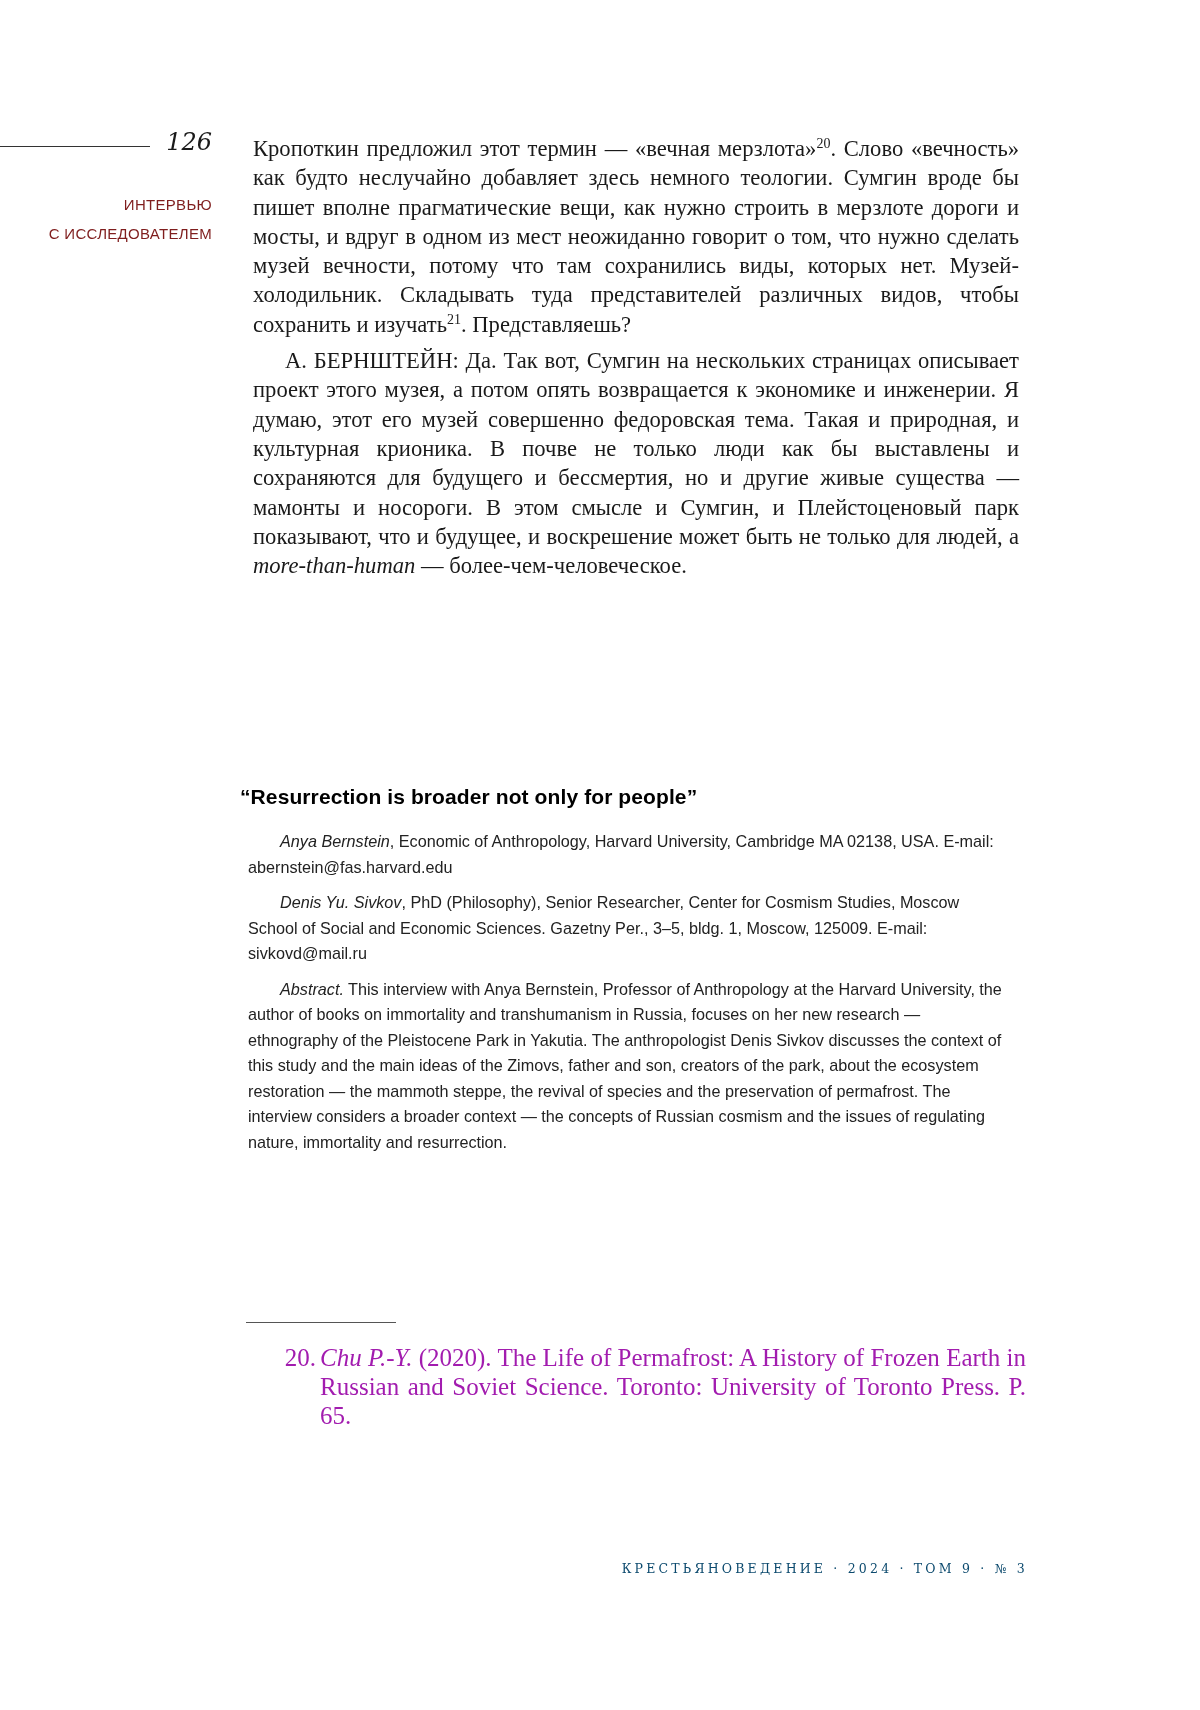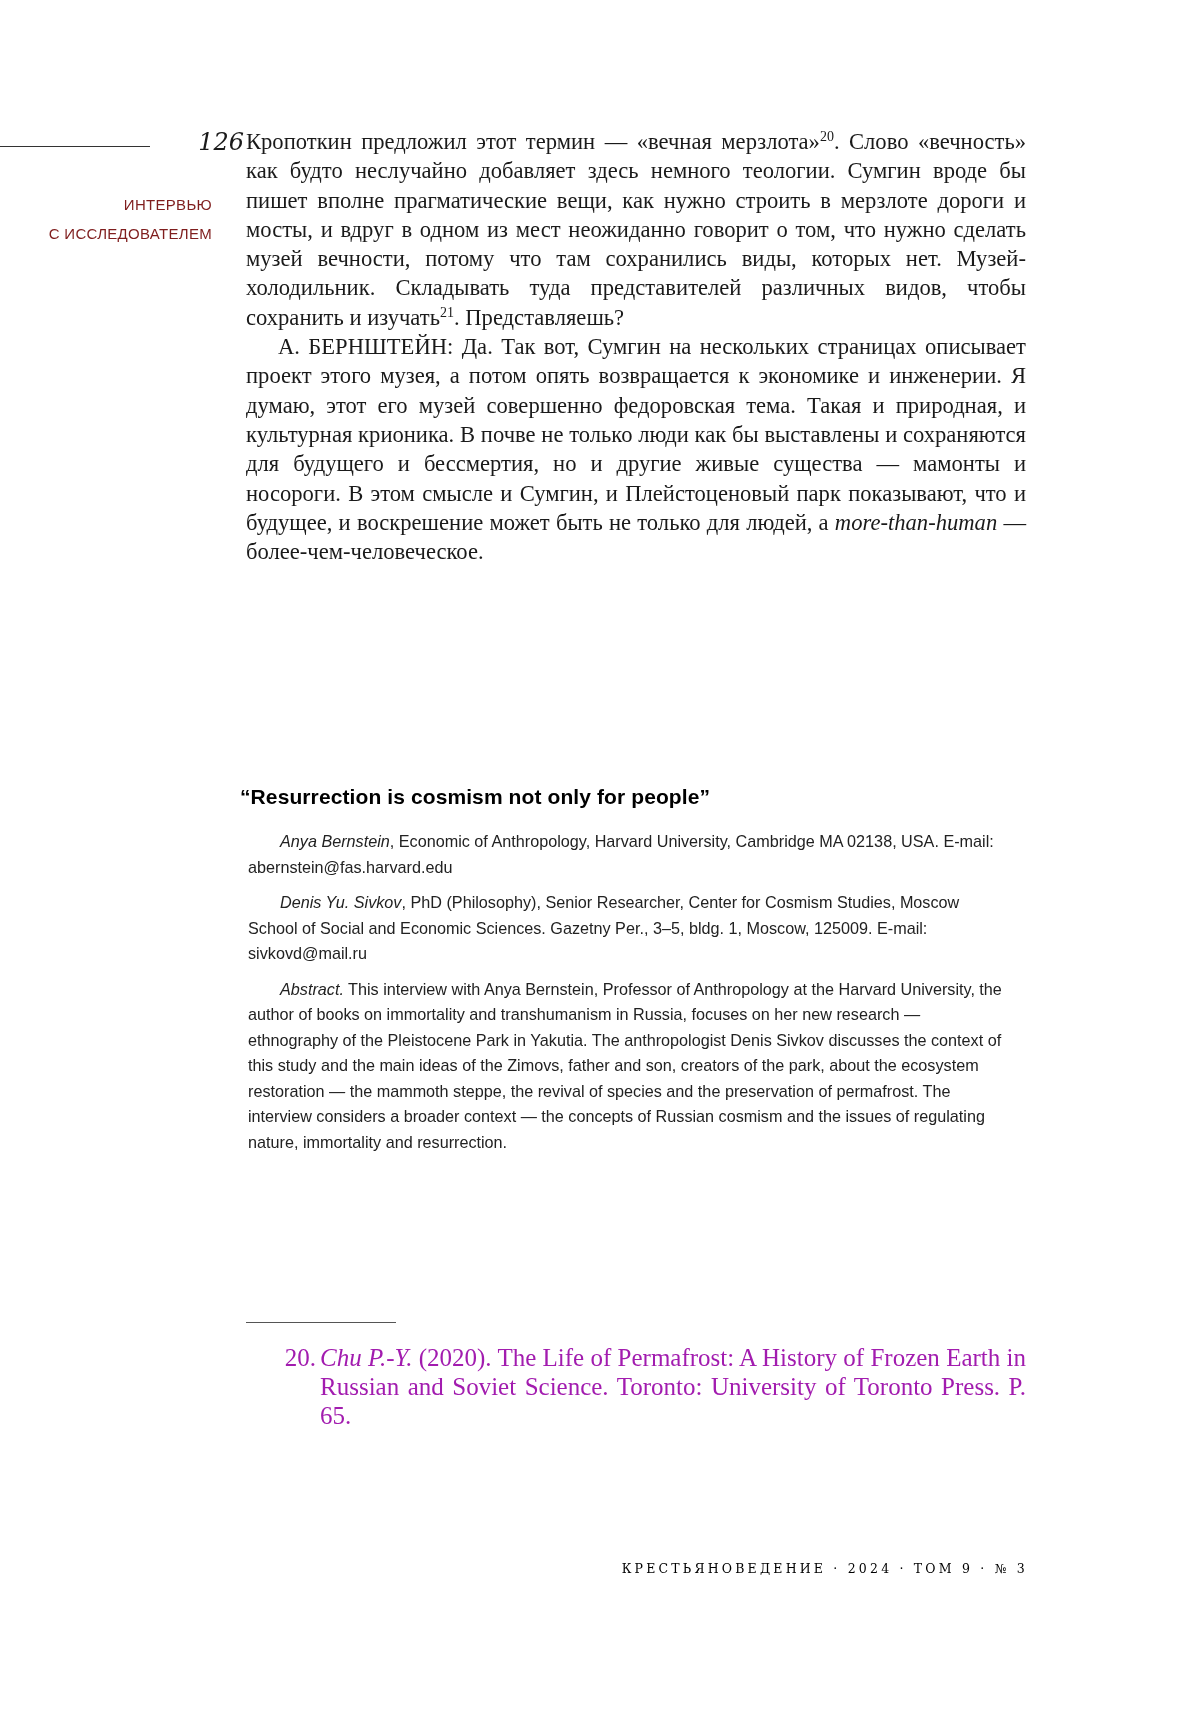--- a/index.html
+++ b/index.html
@@ -1,55 +1,55 @@
 <!DOCTYPE html>
 <html><head>
 <meta charset="utf-8">
 <style>
   html, body { margin:0; padding:0; background:#ffffff; }
   body { width:1200px; height:1710px; position:relative; overflow:hidden; color:#1a1a1a; }
   .rule-left { position:absolute; left:0; top:146px; width:150px; height:1px; background:#333; }
   .page-num { position:absolute; left:160px; top:128px; width:52px; text-align:right;
-    font-family:"DejaVu Serif", serif; font-style:italic; font-size:24px; color:#1a1a1a;margin-left:32px; }
+    font-family:"DejaVu Serif", serif; font-style:italic; font-size:24px; color:#1a1a1a; }
   .section-label { position:absolute; right:988px; top:190px; text-align:right;
     font-family:"Liberation Sans", sans-serif; font-size:15px; line-height:29px; letter-spacing:0.3px; color:#7f1d1d; }
   .body-text { position:absolute; left:246px; top:127px; width:780px;
     font-family:"Liberation Serif", serif; font-size:22.6px; line-height:29.3px; text-align:justify; color:#1a1a1a; }
-  .body-text p { margin:0; text-indent:0; }
+  .body-text p { margin:7px; text-indent:0; }
   .body-text p.indent { text-indent:32px; }
   sup { font-size:0.62em; line-height:0; vertical-align:0.55em; }
   .en-block { position:absolute; left:240px; top:785px; width:770px; font-family:"Liberation Sans", sans-serif; color:#222; }
   .en-title { font-family:"Liberation Sans", sans-serif; font-weight:bold; font-size:21px; color:#000; margin:0 0 20px 0; letter-spacing:0.1px; }
   .en-p { font-size:16.2px; line-height:25.5px; margin:0 0 10px 8px; }
   .en-p i { font-style:italic;margin-left:32px; }
   .fn-rule { position:absolute; left:246px; top:1322px; width:150px; height:1px; background:#555; }
   .footnotes { position:absolute; left:280px; top:1343px; width:746px;
     font-family:"Liberation Serif", serif; font-size:25px; line-height:29px; color:#a21caf; }
   .fn { position:relative; padding-left:40px; text-align:justify; }
   .fn-num { position:absolute; left:0; top:0; width:36px; text-align:right; }
   .running-foot { position:absolute; right:172px; top:1561px;
-    font-family:"DejaVu Serif", serif; font-size:12.5px; letter-spacing:3.2px; color:#000000; }
+    font-family:"DejaVu Serif", serif; font-size:12.5px; letter-spacing:3.2px; color:#0c4a6e; }
 </style>
 </head>
 <body>
 
 <div class="rule-left"></div>
 <div class="page-num">126</div>
 <div class="section-label">
   <div>ИНТЕРВЬЮ</div>
   <div>С ИССЛЕДОВАТЕЛЕМ</div>
 </div>
 
 <div class="body-text">
   <p><span>Кропоткин предложил этот термин — «вечная мерзлота»</span><sup>20</sup><span>. Слово «вечность» как будто неслучайно добавляет здесь немного теологии. Сумгин вроде бы пишет вполне прагматические вещи, как нужно строить в мерзлоте дороги и мосты, и вдруг в одном из мест неожиданно говорит о том, что нужно сделать музей вечности, потому что там сохранились виды, которых нет. Музей-холодильник. Складывать туда представителей различных видов, чтобы сохранить и изучать</span><sup>21</sup><span>. Представляешь?</span></p>
   <p class="indent"><span>А. БЕРНШТЕЙН:</span><span> Да. Так вот, Сумгин на нескольких страницах описывает проект этого музея, а потом опять возвращается к экономике и инженерии. Я думаю, этот его музей совершенно федоровская тема. Такая и природная, и культурная крионика. В почве не только люди как бы выставлены и сохраняются для будущего и бессмертия, но и другие живые существа — мамонты и носороги. В этом смысле и Сумгин, и Плейстоценовый парк показывают, что и будущее, и воскрешение может быть не только для людей, а </span><i>more-than-human</i><span> — более-чем-человеческое.</span></p>
 </div>
 
 <div class="en-block">
-  <div class="en-title">“Resurrection is cosmism not only for people”</div>
+  <div class="en-title">“Resurrection is broader not only for people”</div>
   <p class="en-p"><i>Anya Bernstein</i><span>, Economic of Anthropology, Harvard University, Cambridge MA 02138, USA. E-mail: abernstein@fas.harvard.edu</span></p>
   <p class="en-p"><i>Denis Yu. Sivkov</i><span>, PhD (Philosophy), Senior Researcher, Center for Cosmism Studies, Moscow School of Social and Economic Sciences. Gazetny Per., 3–5, bldg. 1, Moscow, 125009. E-mail: sivkovd@mail.ru</span></p>
   <p class="en-p"><i>Abstract.</i><span> This interview with Anya Bernstein, Professor of Anthropology at the Harvard University, the author of books on immortality and transhumanism in Russia, focuses on her new research — ethnography of the Pleistocene Park in Yakutia. The anthropologist Denis Sivkov discusses the context of this study and the main ideas of the Zimovs, father and son, creators of the park, about the ecosystem restoration — the mammoth steppe, the revival of species and the preservation of permafrost. The interview considers a broader context — the concepts of Russian cosmism and the issues of regulating nature, immortality and resurrection.</span></p>
 </div>
 
 <div class="fn-rule"></div>
 <div class="footnotes">
   <div class="fn">
     <span class="fn-num">20.</span><i>Chu P.-Y.</i><span> (2020). The Life of Permafrost: A History of Frozen Earth in Russian and Soviet Science. Toronto: University of Toronto Press. P. 65.</span>
   </div>

